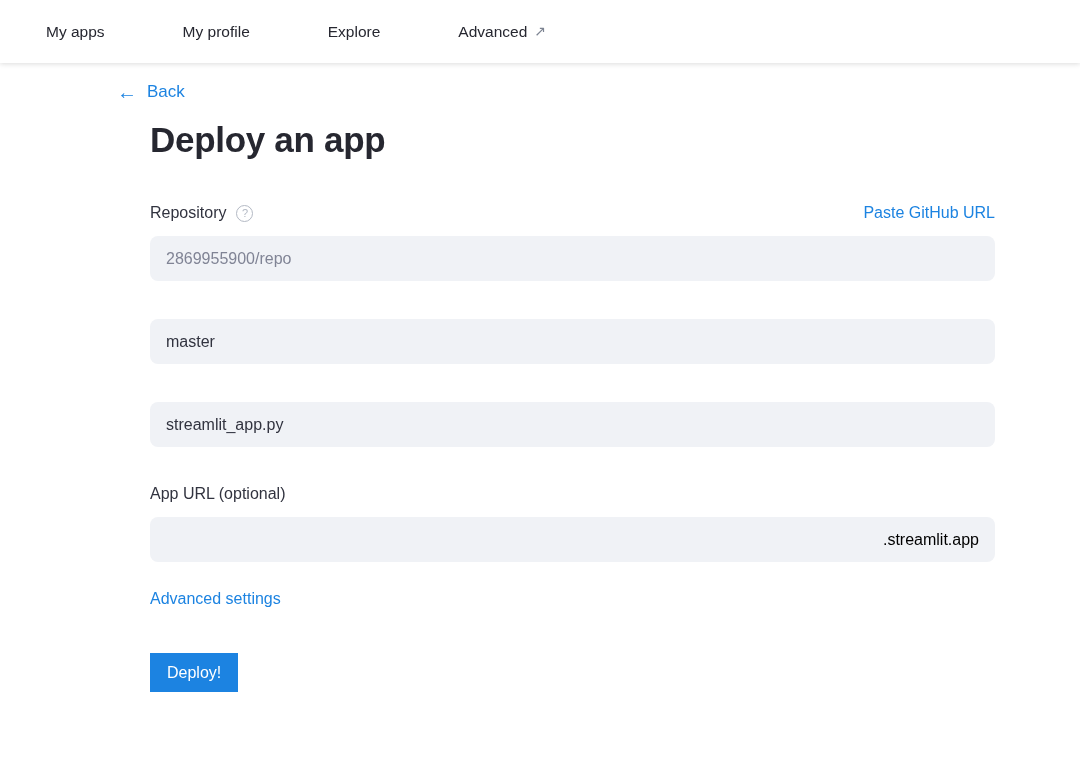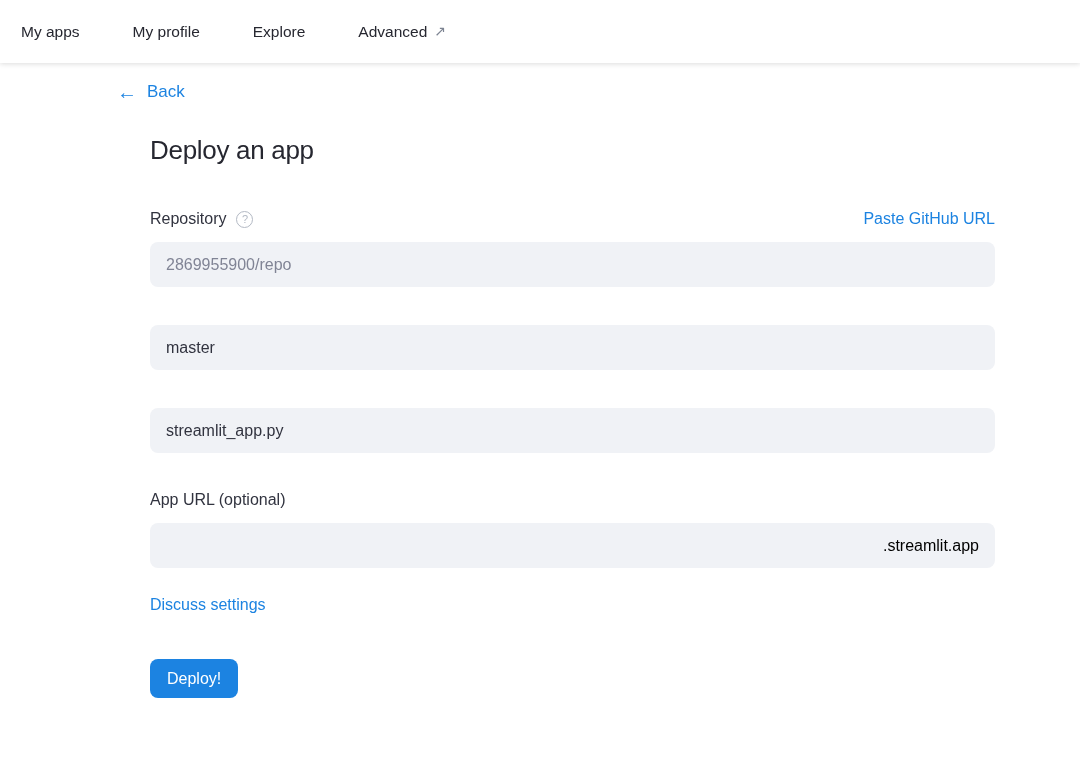--- a/index.html
+++ b/index.html
@@ -27,20 +27,21 @@
     z-index: 2;
   }
   .top-nav a {
     color: #262730;
     text-decoration: none;
     font-size: 15.5px;
     cursor: pointer;
     display: inline-flex;
     align-items: center;
     gap: 7px;
+    margin-left: 25px;
   }
   .external-icon {
     color: #7d8492;
     font-size: 14px;
     position: relative;
     top: -1px;
   }
 
   
   main {
@@ -54,24 +55,24 @@
     gap: 10px;
     color: #1c83e1;
     font-size: 17px;
     text-decoration: none;
     cursor: pointer;
     margin-left: -33px;
   }
   .back-arrow { font-size: 20px; line-height: 1; }
 
   h1 {
-    font-size: 26px;
-    font-weight: 400;
+    font-size: 35px;
+    font-weight: 700;
     color: #262730;
-    margin: 32px 0 44px 0;
+    margin: 17px 0 44px 0;
     letter-spacing: -0.3px;
   }
 
   .field { margin-bottom: 38px; }
   .label-row {
     display: flex;
     justify-content: space-between;
     align-items: center;
     margin-bottom: 14px;
   }
@@ -139,21 +140,21 @@
     margin-top: 12px;
     font-size: 16px;
   }
 
   .deploy-btn {
     display: block;
     margin-top: 45px;
     background: #1c83e1;
     color: #ffffff;
     border: none;
-    border-radius: 8px;
+    border-radius: 0;
     height: 39px;
     padding: 0 17px;
     font-size: 16px;
     font-family: inherit;
     cursor: pointer;
   }
 </style>
 </head>
 <body>
 
@@ -198,17 +199,17 @@
   <div class="field" style="margin-bottom:16px;">
     <div class="label-row">
       <label>App URL (optional)</label>
     </div>
     <div class="input-wrap">
       <input type="text" value="" style="">
       <span class="suffix">.streamlit.app</span>
     </div>
   </div>
 
-  <a class="link-blue advanced-link">Discuss settings</a>
+  <a class="link-blue advanced-link">Advanced settings</a>
 
   <button class="deploy-btn">Deploy!</button>
 
 </main>
 
 </body></html>

